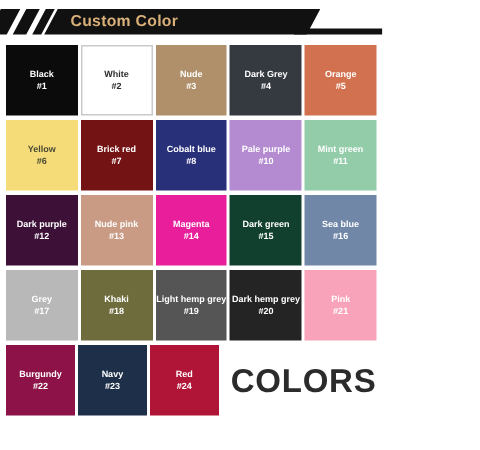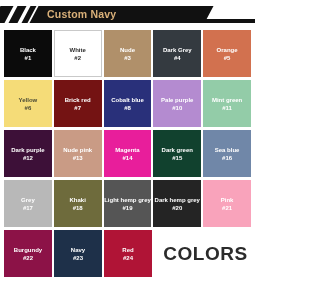--- a/index.html
+++ b/index.html
@@ -99,37 +99,37 @@
     font-weight: bold;
   }
 
   
   .row-last { align-items: center; }
   .wordmark {
     flex: 1;
     display: flex;
     align-items: center;
     justify-content: center;
-    font-size: 19px;
+    font-size: 22px;
     font-weight: bold;
     color: #2b2b2b;
     letter-spacing: .5px;
     padding-left: 6px;
   }
 </style>
 </head>
 <body>
 
 <div class="header">
   <div class="stripe stripe-1"></div>
   <div class="stripe stripe-2"></div>
   <div class="stripe stripe-3"></div>
   <div class="banner"></div>
   <div class="banner-tail"></div>
-  <div class="banner-label">Custom Navy</div>
+  <div class="banner-label">Custom Color</div>
 </div>
 
 <div class="grid" id="swatch-grid">
     <div class="row">
       <div class="swatch" style="background: rgb(11, 11, 11);">
         <div class="swatch-name" style="color: rgb(255, 255, 255);">Black</div>
         <div class="swatch-code" style="color: rgb(255, 255, 255);">#1</div>
       </div>
       <div class="swatch" style="background: rgb(255, 255, 255); border: 1px solid rgb(201, 201, 201);">
         <div class="swatch-name" style="color: rgb(43, 43, 43);">White</div>

